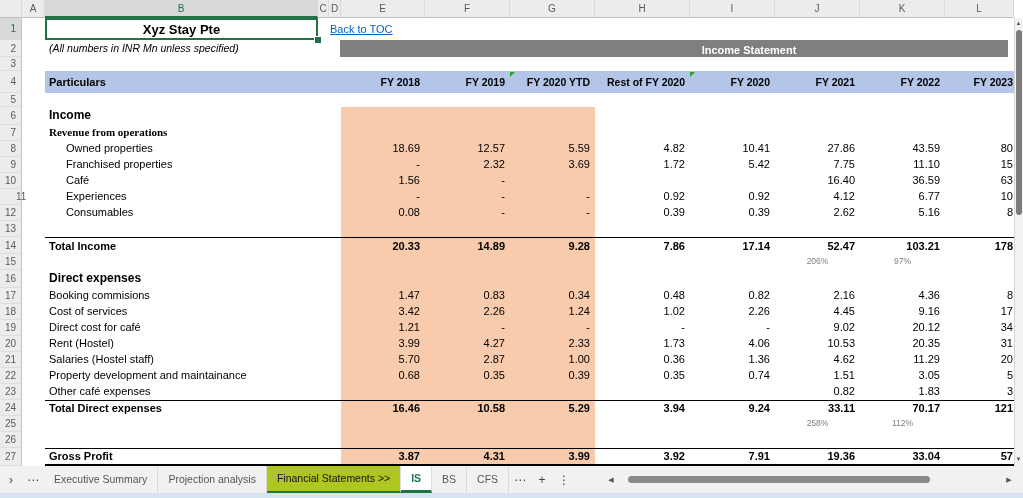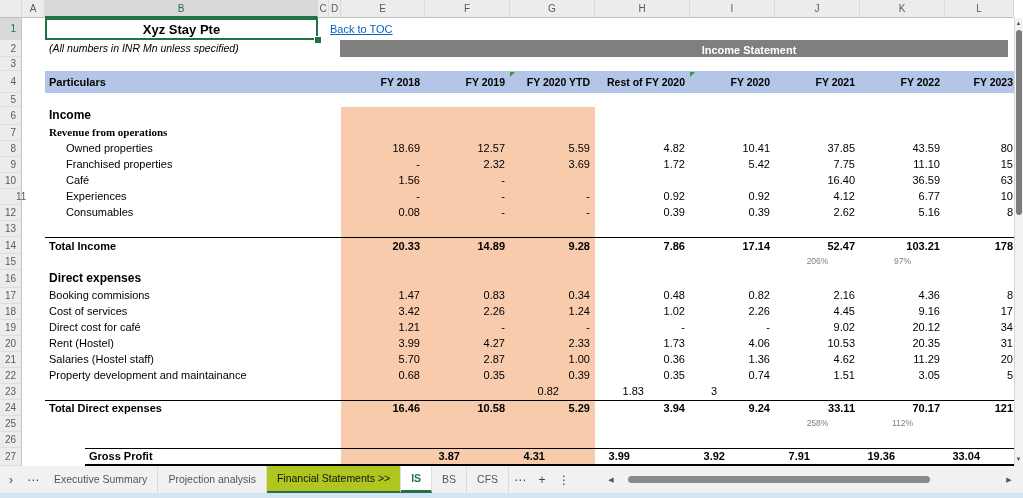--- a/index.html
+++ b/index.html
@@ -170,21 +170,21 @@
           <div class="c cv last" style="width: 69px;"></div>
         </div>
         <div class="row item" style="height: 16px; line-height: 15px;">
           <div class="c ca"></div>
           <div class="c clabel">Owned properties</div>
           <div class="c cv" style="width: 84px;">18.69</div>
           <div class="c cv" style="width: 85px;">12.57</div>
           <div class="c cv" style="width: 85px;">5.59</div>
           <div class="c cv" style="width: 95px;">4.82</div>
           <div class="c cv" style="width: 85px;">10.41</div>
-          <div class="c cv" style="width: 85px;">37.85</div>
+          <div class="c cv" style="width: 85px;">27.86</div>
           <div class="c cv" style="width: 85px;">43.59</div>
           <div class="c cv last" style="width: 69px;">80</div>
         </div>
         <div class="row item" style="height: 16px; line-height: 15px;">
           <div class="c ca"></div>
           <div class="c clabel">Franchised properties</div>
           <div class="c cv" style="width: 84px;">-</div>
           <div class="c cv" style="width: 85px;">2.32</div>
           <div class="c cv" style="width: 85px;">3.69</div>
           <div class="c cv" style="width: 95px;">1.72</div>
@@ -344,20 +344,21 @@
           <div class="c cv" style="width: 85px;">0.35</div>
           <div class="c cv" style="width: 85px;">0.39</div>
           <div class="c cv" style="width: 95px;">0.35</div>
           <div class="c cv" style="width: 85px;">0.74</div>
           <div class="c cv" style="width: 85px;">1.51</div>
           <div class="c cv" style="width: 85px;">3.05</div>
           <div class="c cv last" style="width: 69px;">5</div>
         </div>
         <div class="row plain" style="height: 16px; line-height: 15px;">
           <div class="c ca"></div>
+          <div class="c clabel">Other café expenses</div>
           <div class="c cv" style="width: 84px;"></div>
           <div class="c cv" style="width: 85px;"></div>
           <div class="c cv" style="width: 85px;"></div>
           <div class="c cv" style="width: 95px;"></div>
           <div class="c cv" style="width: 85px;"></div>
           <div class="c cv" style="width: 85px;">0.82</div>
           <div class="c cv" style="width: 85px;">1.83</div>
           <div class="c cv last" style="width: 69px;">3</div>
         </div>
         <div class="row total" style="height: 16px; line-height: 15px;">
@@ -389,21 +390,21 @@
           <div class="c clabel"></div>
           <div class="c cv" style="width: 84px;"></div>
           <div class="c cv" style="width: 85px;"></div>
           <div class="c cv" style="width: 85px;"></div>
           <div class="c cv" style="width: 95px;"></div>
           <div class="c cv" style="width: 85px;"></div>
           <div class="c cv" style="width: 85px;"></div>
           <div class="c cv" style="width: 85px;"></div>
           <div class="c cv last" style="width: 69px;"></div>
         </div>
-        <div class="row gross" style="height: 18px; line-height: 15px; padding-left: 40px;">
+        <div class="row gross" style="height: 18px; line-height: 15px;">
           <div class="c ca"></div>
           <div class="c clabel">Gross Profit</div>
           <div class="c cv" style="width: 84px;">3.87</div>
           <div class="c cv" style="width: 85px;">4.31</div>
           <div class="c cv" style="width: 85px;">3.99</div>
           <div class="c cv" style="width: 95px;">3.92</div>
           <div class="c cv" style="width: 85px;">7.91</div>
           <div class="c cv" style="width: 85px;">19.36</div>
           <div class="c cv" style="width: 85px;">33.04</div>
           <div class="c cv last" style="width: 69px;">57</div>

